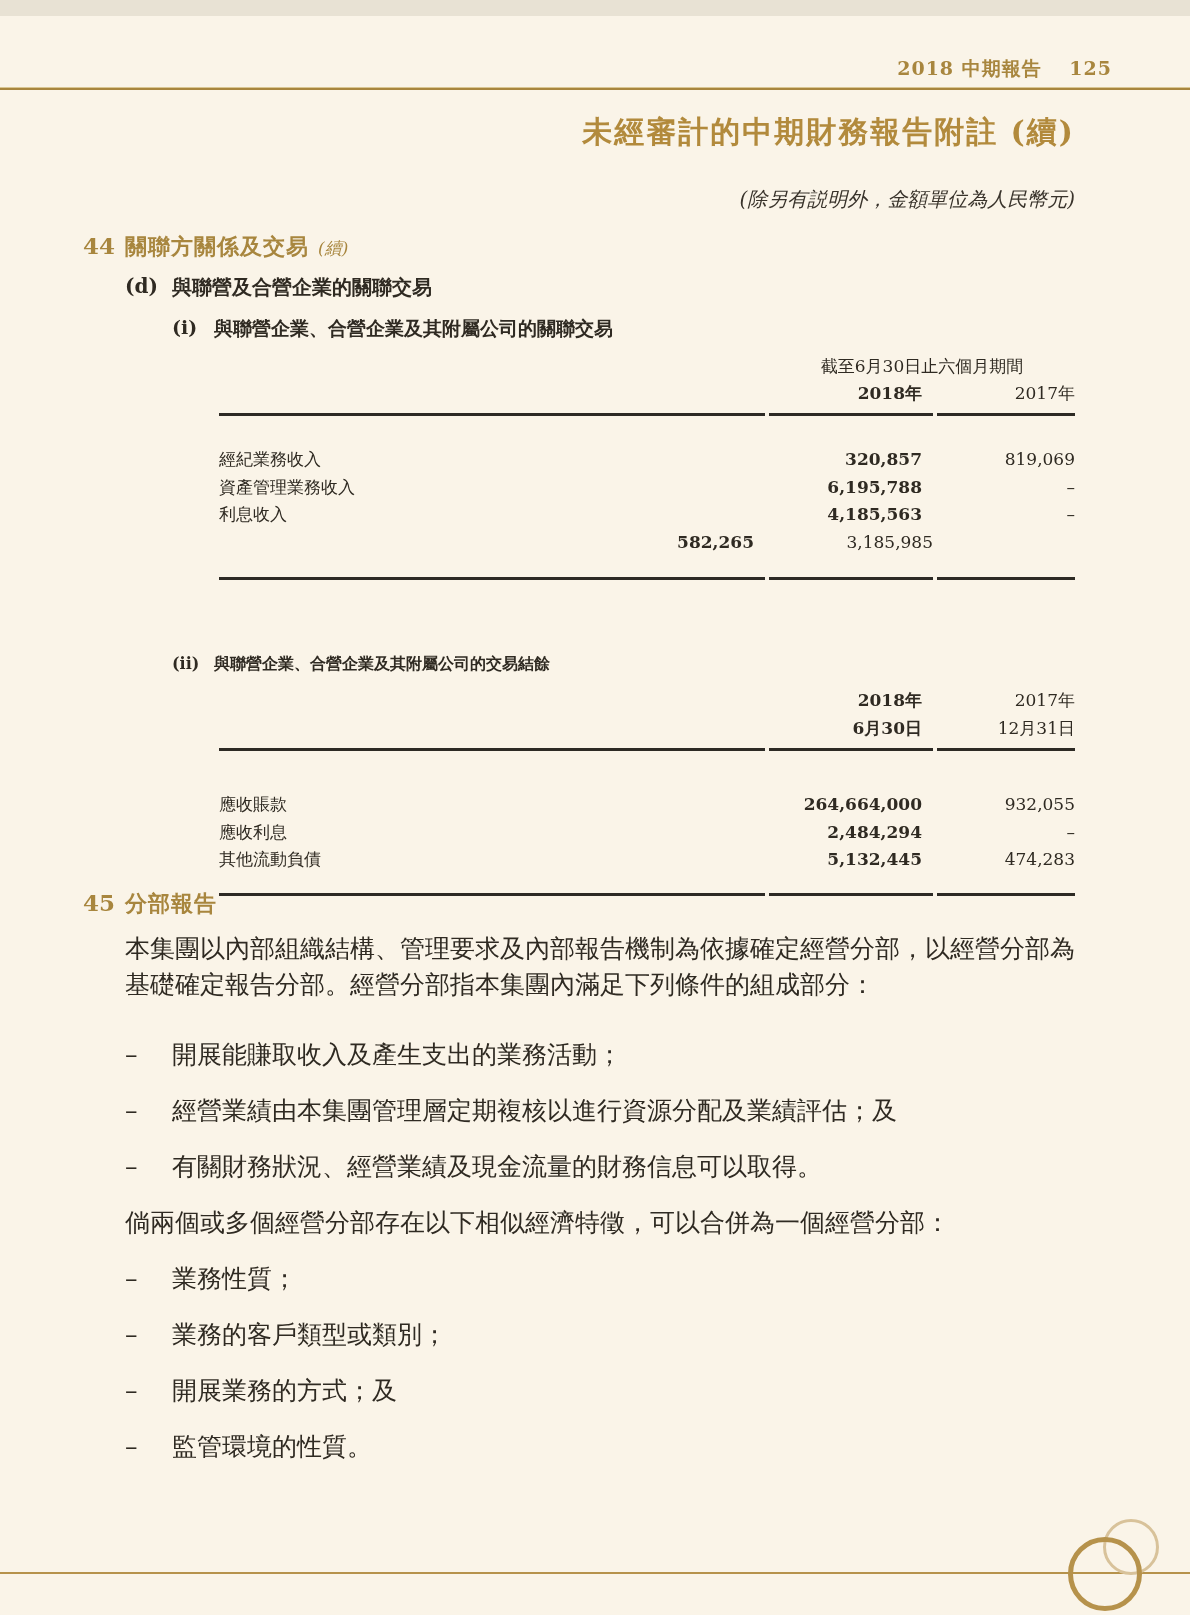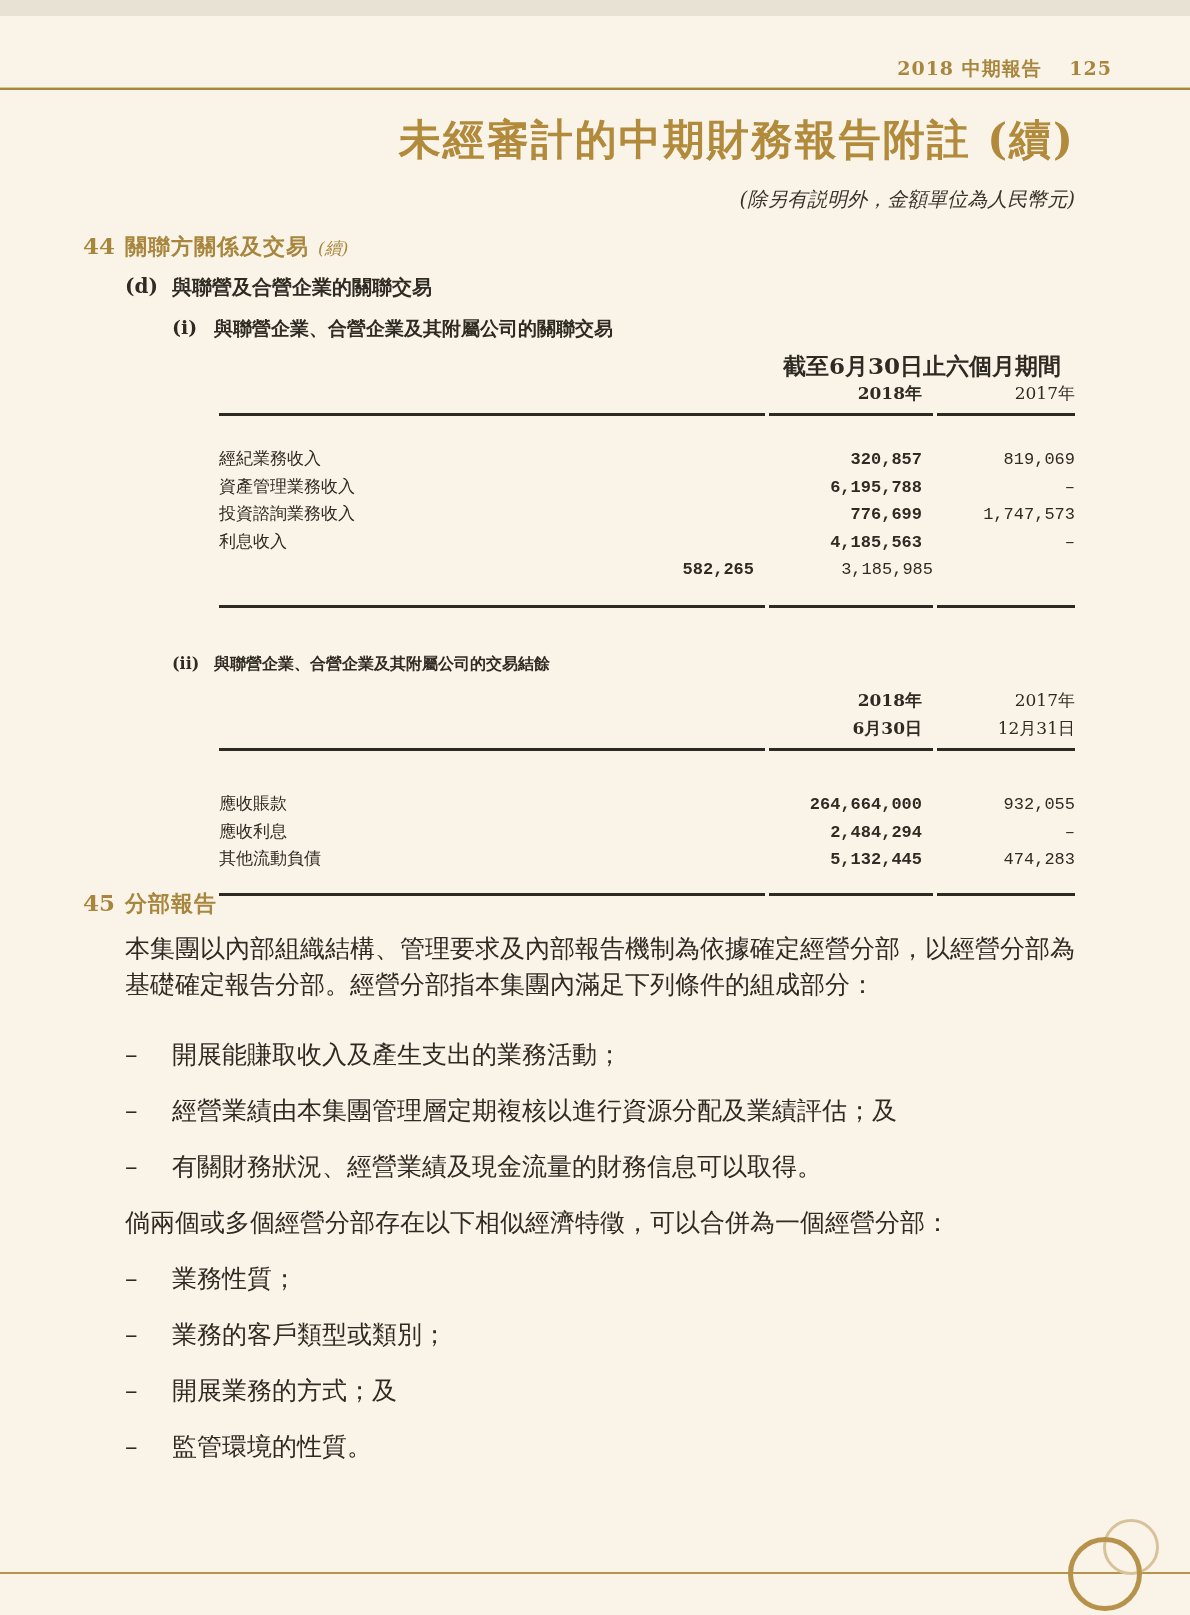--- a/index.html
+++ b/index.html
@@ -16,21 +16,21 @@
     font-size:19px; font-weight:bold; color:#a8863e; letter-spacing:1px;
   }
   .page-header .pg-num { margin-left:20px; }
   .header-rule {
     position:absolute; top:71px; left:0; width:1190px; height:3px;
     background:linear-gradient(#d9c692 0 1px, #a8863e 1px 100%);
   }
   
   .doc-title {
     position:absolute; top:96px; right:115px;
-    font-size:42px; font-weight:bold; color:#b28a3c; letter-spacing:2px;
+    font-size:30px; font-weight:bold; color:#b28a3c; letter-spacing:2px;
     white-space:nowrap;
   }
   .doc-subtitle {
     position:absolute; top:170px; right:115px;
     font-size:20px; font-style:italic; color:#39332b; white-space:nowrap;
   }
   
   .sec-head { position:absolute; left:83px; display:flex; align-items:baseline; color:#a8863e; }
   .sec-head .sec-num { font-size:23px; font-weight:bold; width:42px; }
   .sec-head .sec-title { font-size:22px; font-weight:bold; letter-spacing:1px; }
@@ -39,30 +39,30 @@
   .item-d { top:258px; left:125px; font-size:20px; }
   .item-d .marker { width:47px; }
   .item-i { top:300px; left:172px; font-size:19px; }
   .item-ii { top:638px; left:172px; font-size:16px; }
   .item-i .marker, .item-ii .marker { width:42px; }
   
   .fin-table { position:absolute; left:219px; width:856px; font-size:17px; }
   .table1 { top:337px; }
   .table2 { top:670px; }
   .t-grid { display:grid; grid-template-columns:1fr 164px 138px; column-gap:4px; }
-  .t-period { grid-column:2 / 4; text-align:center; font-weight:bold; font-size:23px; line-height:26px; }
+  .t-period { grid-column:2 / 4; text-align:center; font-weight:normal; font-size:17px; line-height:26px; }
   .t-year-row { line-height:28px; }
   .t-col18 { text-align:right; padding-right:11px; }
   .t-col17 { text-align:right; }
   .t-year-row .t-col18 { font-weight:bold; }
   .t-rule { margin-top:6px; }
   .t-rule .seg { height:3px; background:#2d2a24; }
   .t-body1 { padding-top:30px; padding-bottom:15px; }
   .t-body2 { padding-top:40px; padding-bottom:13px; }
-  .t-row { line-height:27.5px;font-family:Liberation Mono, monospace; }
+  .t-row { line-height:27.5px; }
   .t-row .t-col18 { font-weight:bold; }
   
   .s45-body { position:absolute; top:915px; left:125px; width:950px; font-size:25px; line-height:36px; }
   .para { text-align:justify; }
   .para1 { margin-bottom:34px; }
   .para2 { margin-bottom:20px; }
   .bullet { display:flex; margin-bottom:20px; }
   .bullet .dash { width:47px; }
   .bullet .b-text { flex:1; }
   
@@ -126,25 +126,20 @@
         <span>經紀業務收入</span>
         <span class="t-col18">320,857</span>
         <span class="t-col17">819,069</span>
       </div>
       <div class="t-grid t-row">
         <span>資產管理業務收入</span>
         <span class="t-col18">6,195,788</span>
         <span class="t-col17">–</span>
       </div>
       <div class="t-grid t-row">
-        <span>投資諮詢業務收入</span>
-        <span class="t-col18">776,699</span>
-        <span class="t-col17">1,747,573</span>
-      </div>
-      <div class="t-grid t-row">
         <span>利息收入</span>
         <span class="t-col18">4,185,563</span>
         <span class="t-col17">–</span>
       </div>
       <div class="t-grid t-row">
         <span class="t-col18">582,265</span>
         <span class="t-col17">3,185,985</span>
       </div>
     </div>
     <div class="t-grid t-rule">

